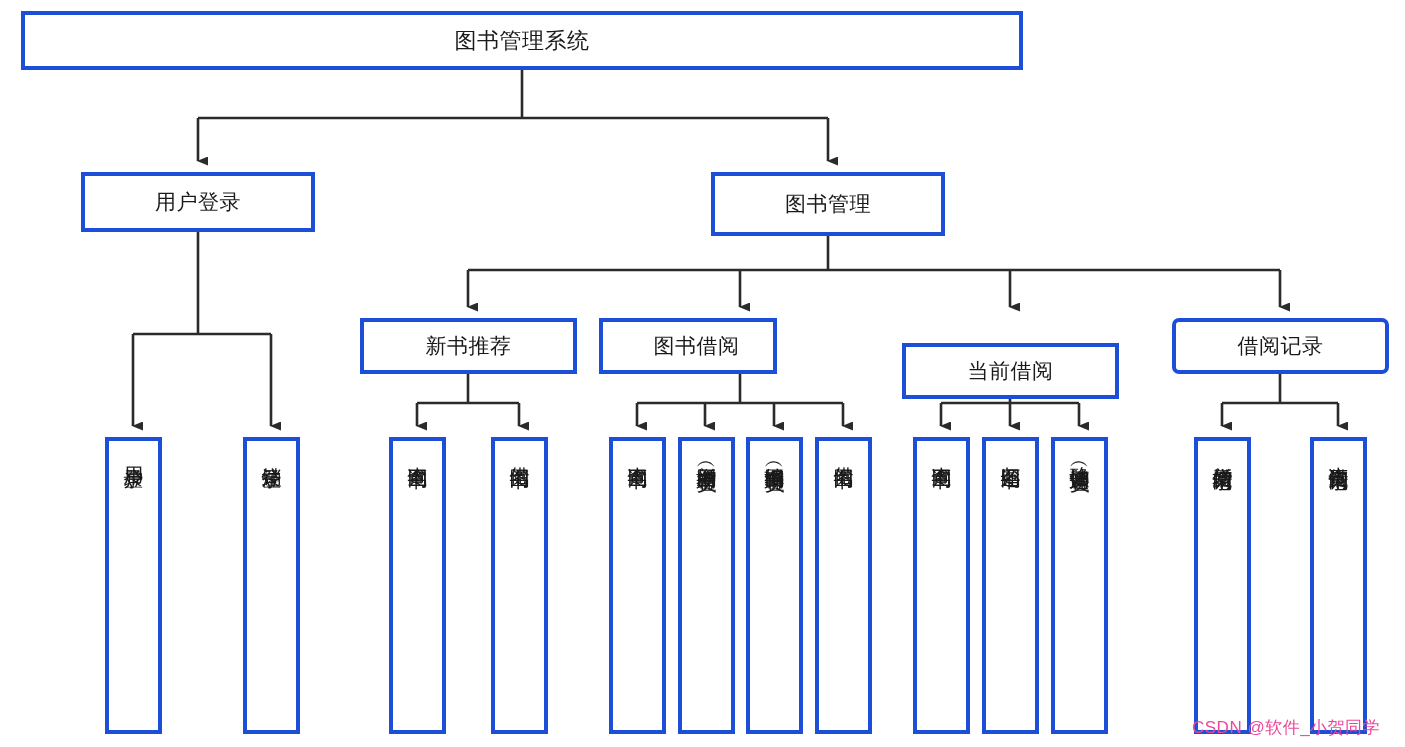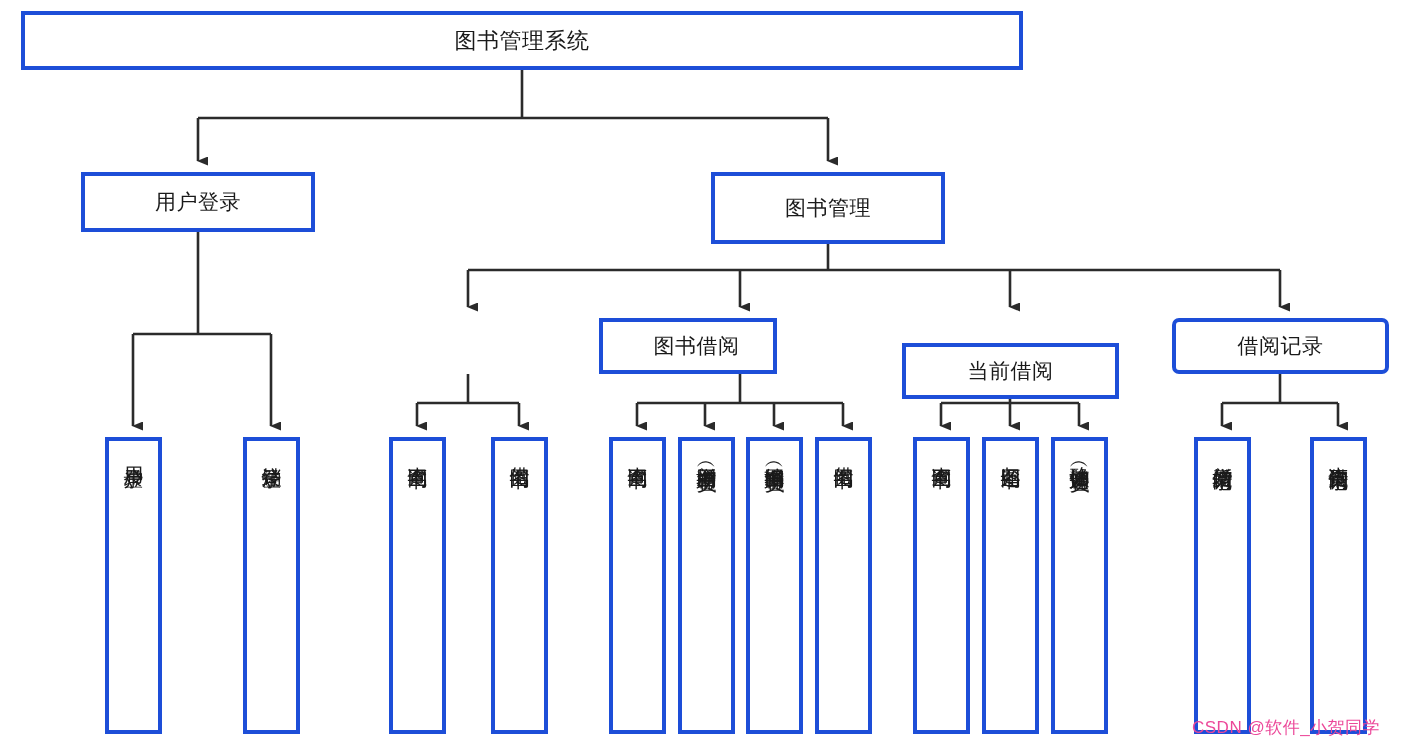--- a/index.html
+++ b/index.html
@@ -127,24 +127,27 @@
     </g>
   </svg>
 
   <div class="node-box node-root" style="left:21px; top:11px; width:1002px; height:59px;">
     <span class="node-label">图书管理系统</span>
   </div>
 
   <div class="node-box node-l2" style="left:81px; top:172px; width:234px; height:60px;">
     <span class="node-label">用户登录</span>
   </div>
-  <div class="node-box node-l2" style="left:711px; top:172px; width:234px; height:72px;">
+  <div class="node-box node-l2" style="left:711px; top:172px; width:234px; height:64px;">
     <span class="node-label">图书管理</span>
   </div>
 
+  <div class="node-box node-l3" style="left:360px; top:318px; width:217px; height:56px;">
+    <span class="node-label">新书推荐</span>
+  </div>
   <div class="node-box node-l3" style="left:599px; top:318px; width:178px; height:56px;padding-left:17px;">
     <span class="node-label">图书借阅</span>
   </div>
   <div class="node-box node-l3" style="left:902px; top:318px; width:217px; height:56px;margin-top:25px;">
     <span class="node-label">当前借阅</span>
   </div>
   <div class="node-box node-l3" style="left:1172px; top:318px; width:217px; height:56px;border-radius:7px;">
     <span class="node-label">借阅记录</span>
   </div>
 

